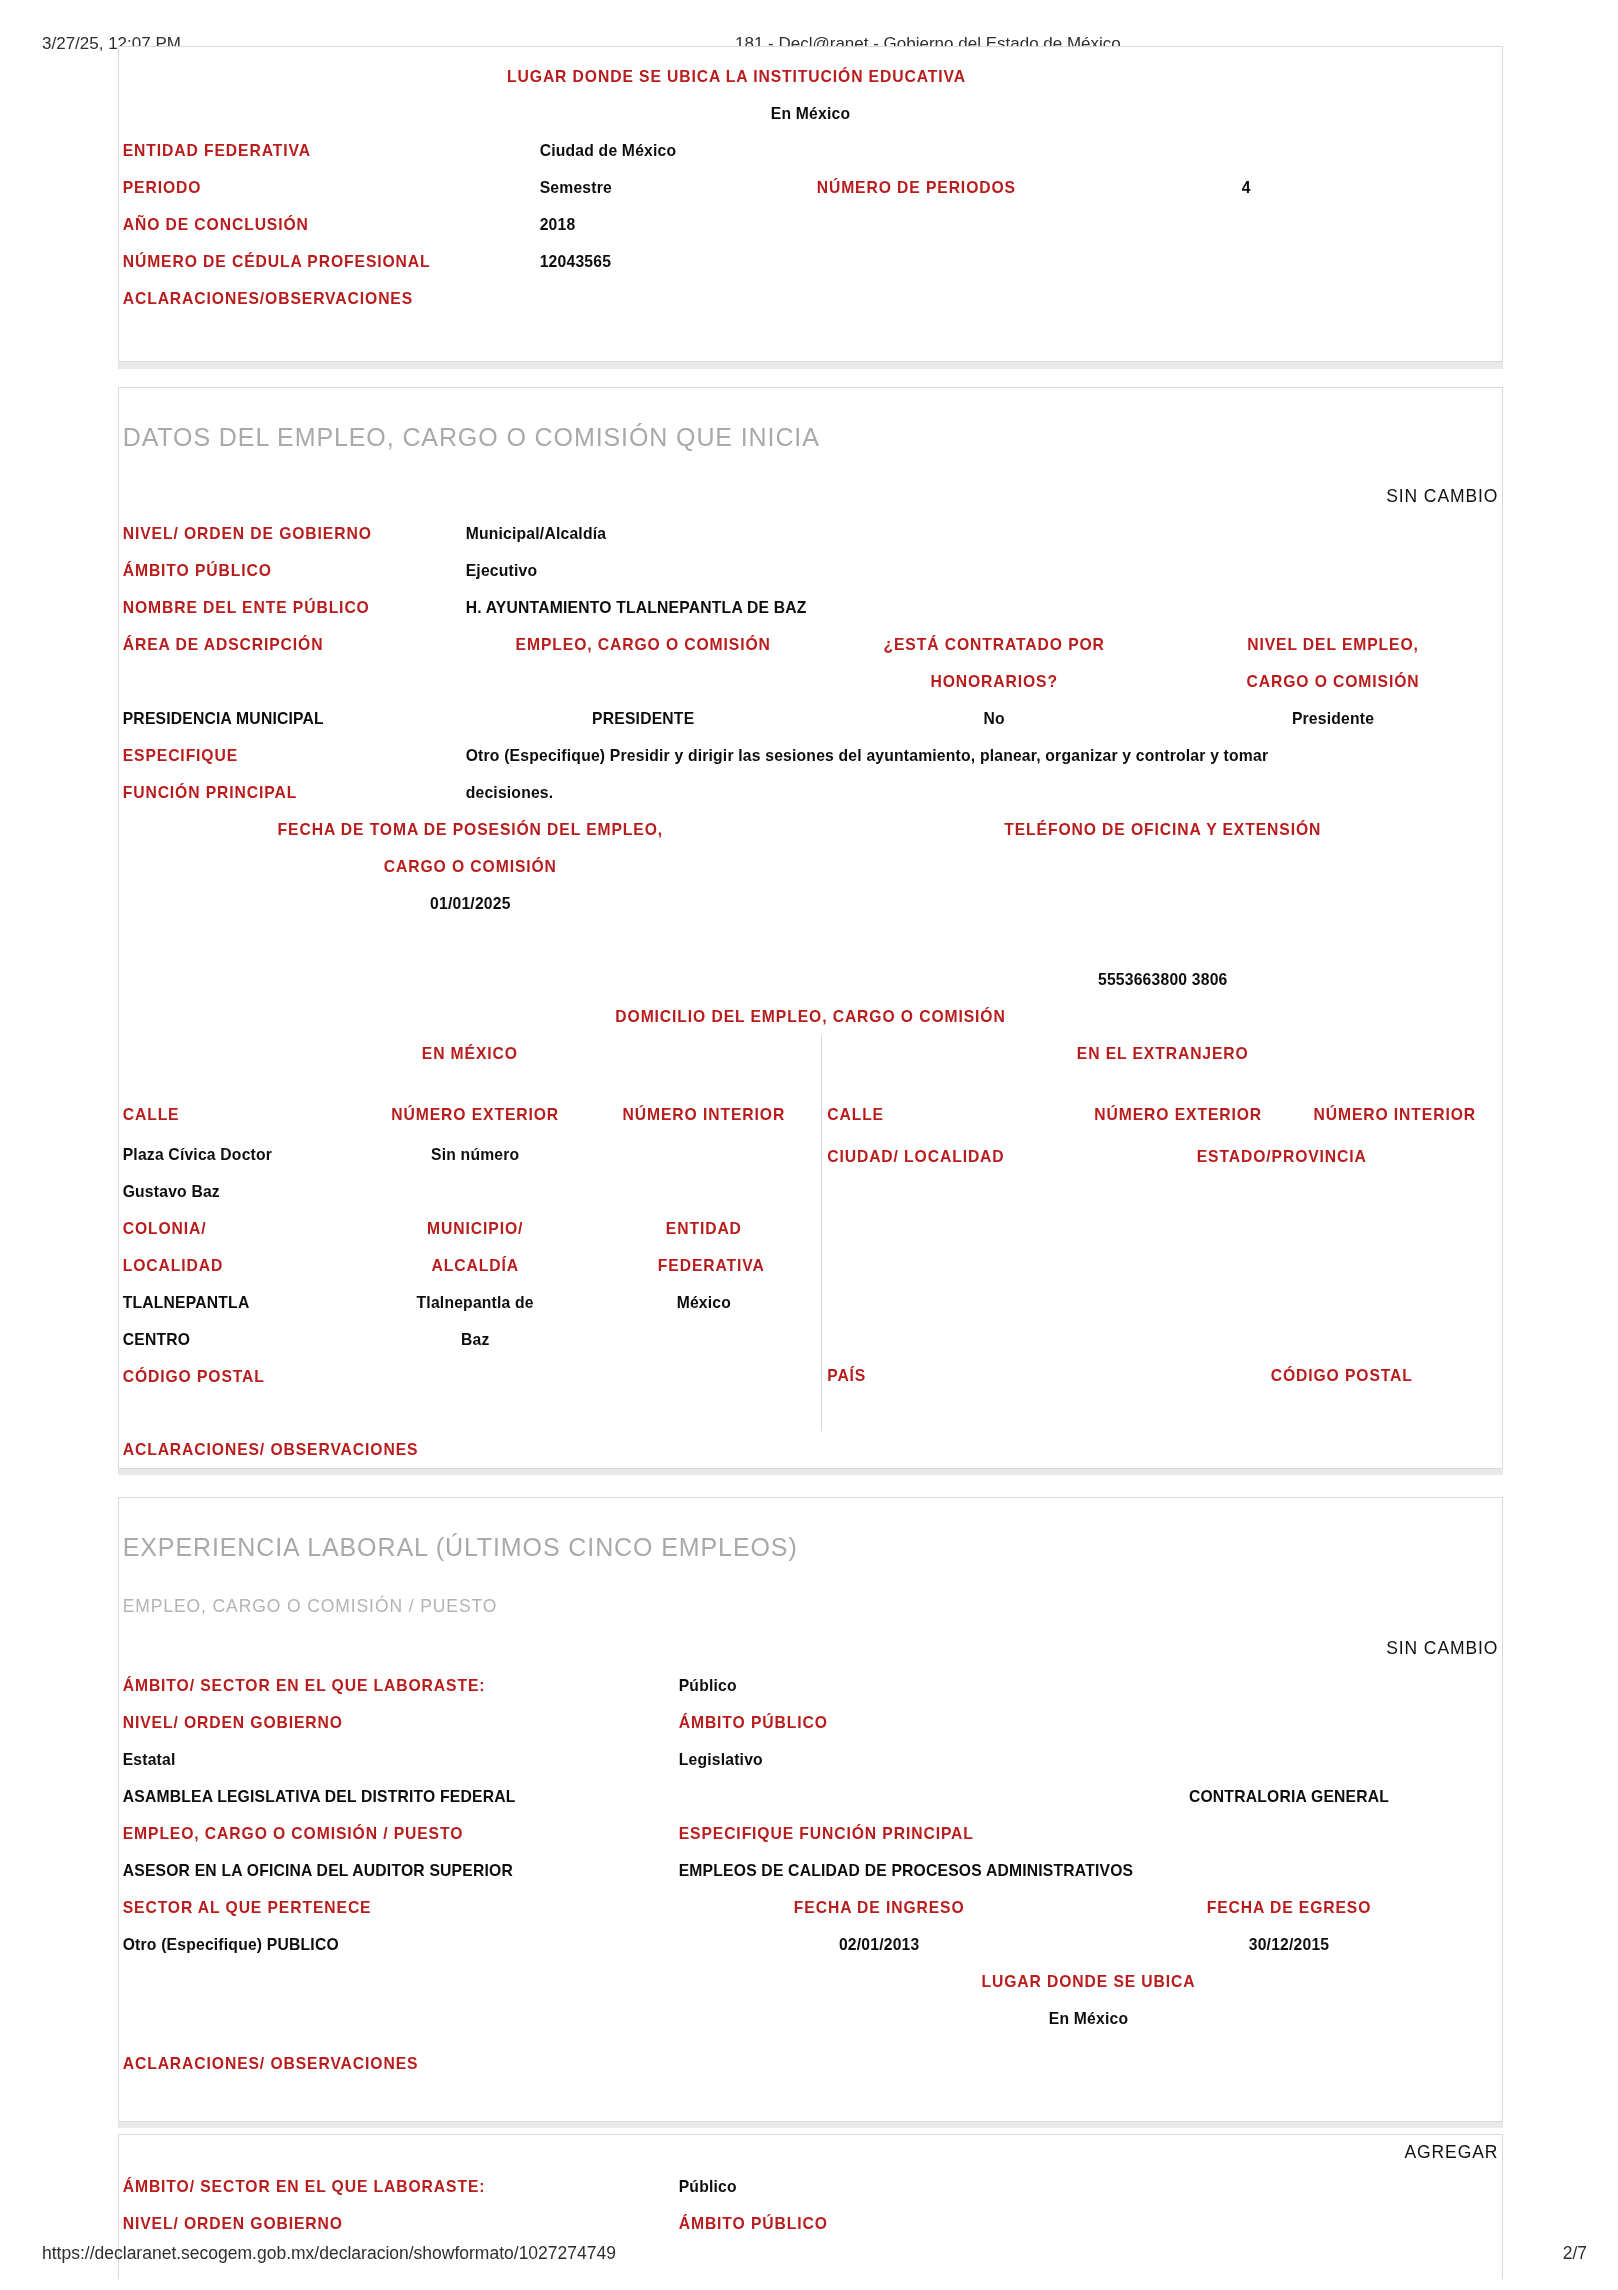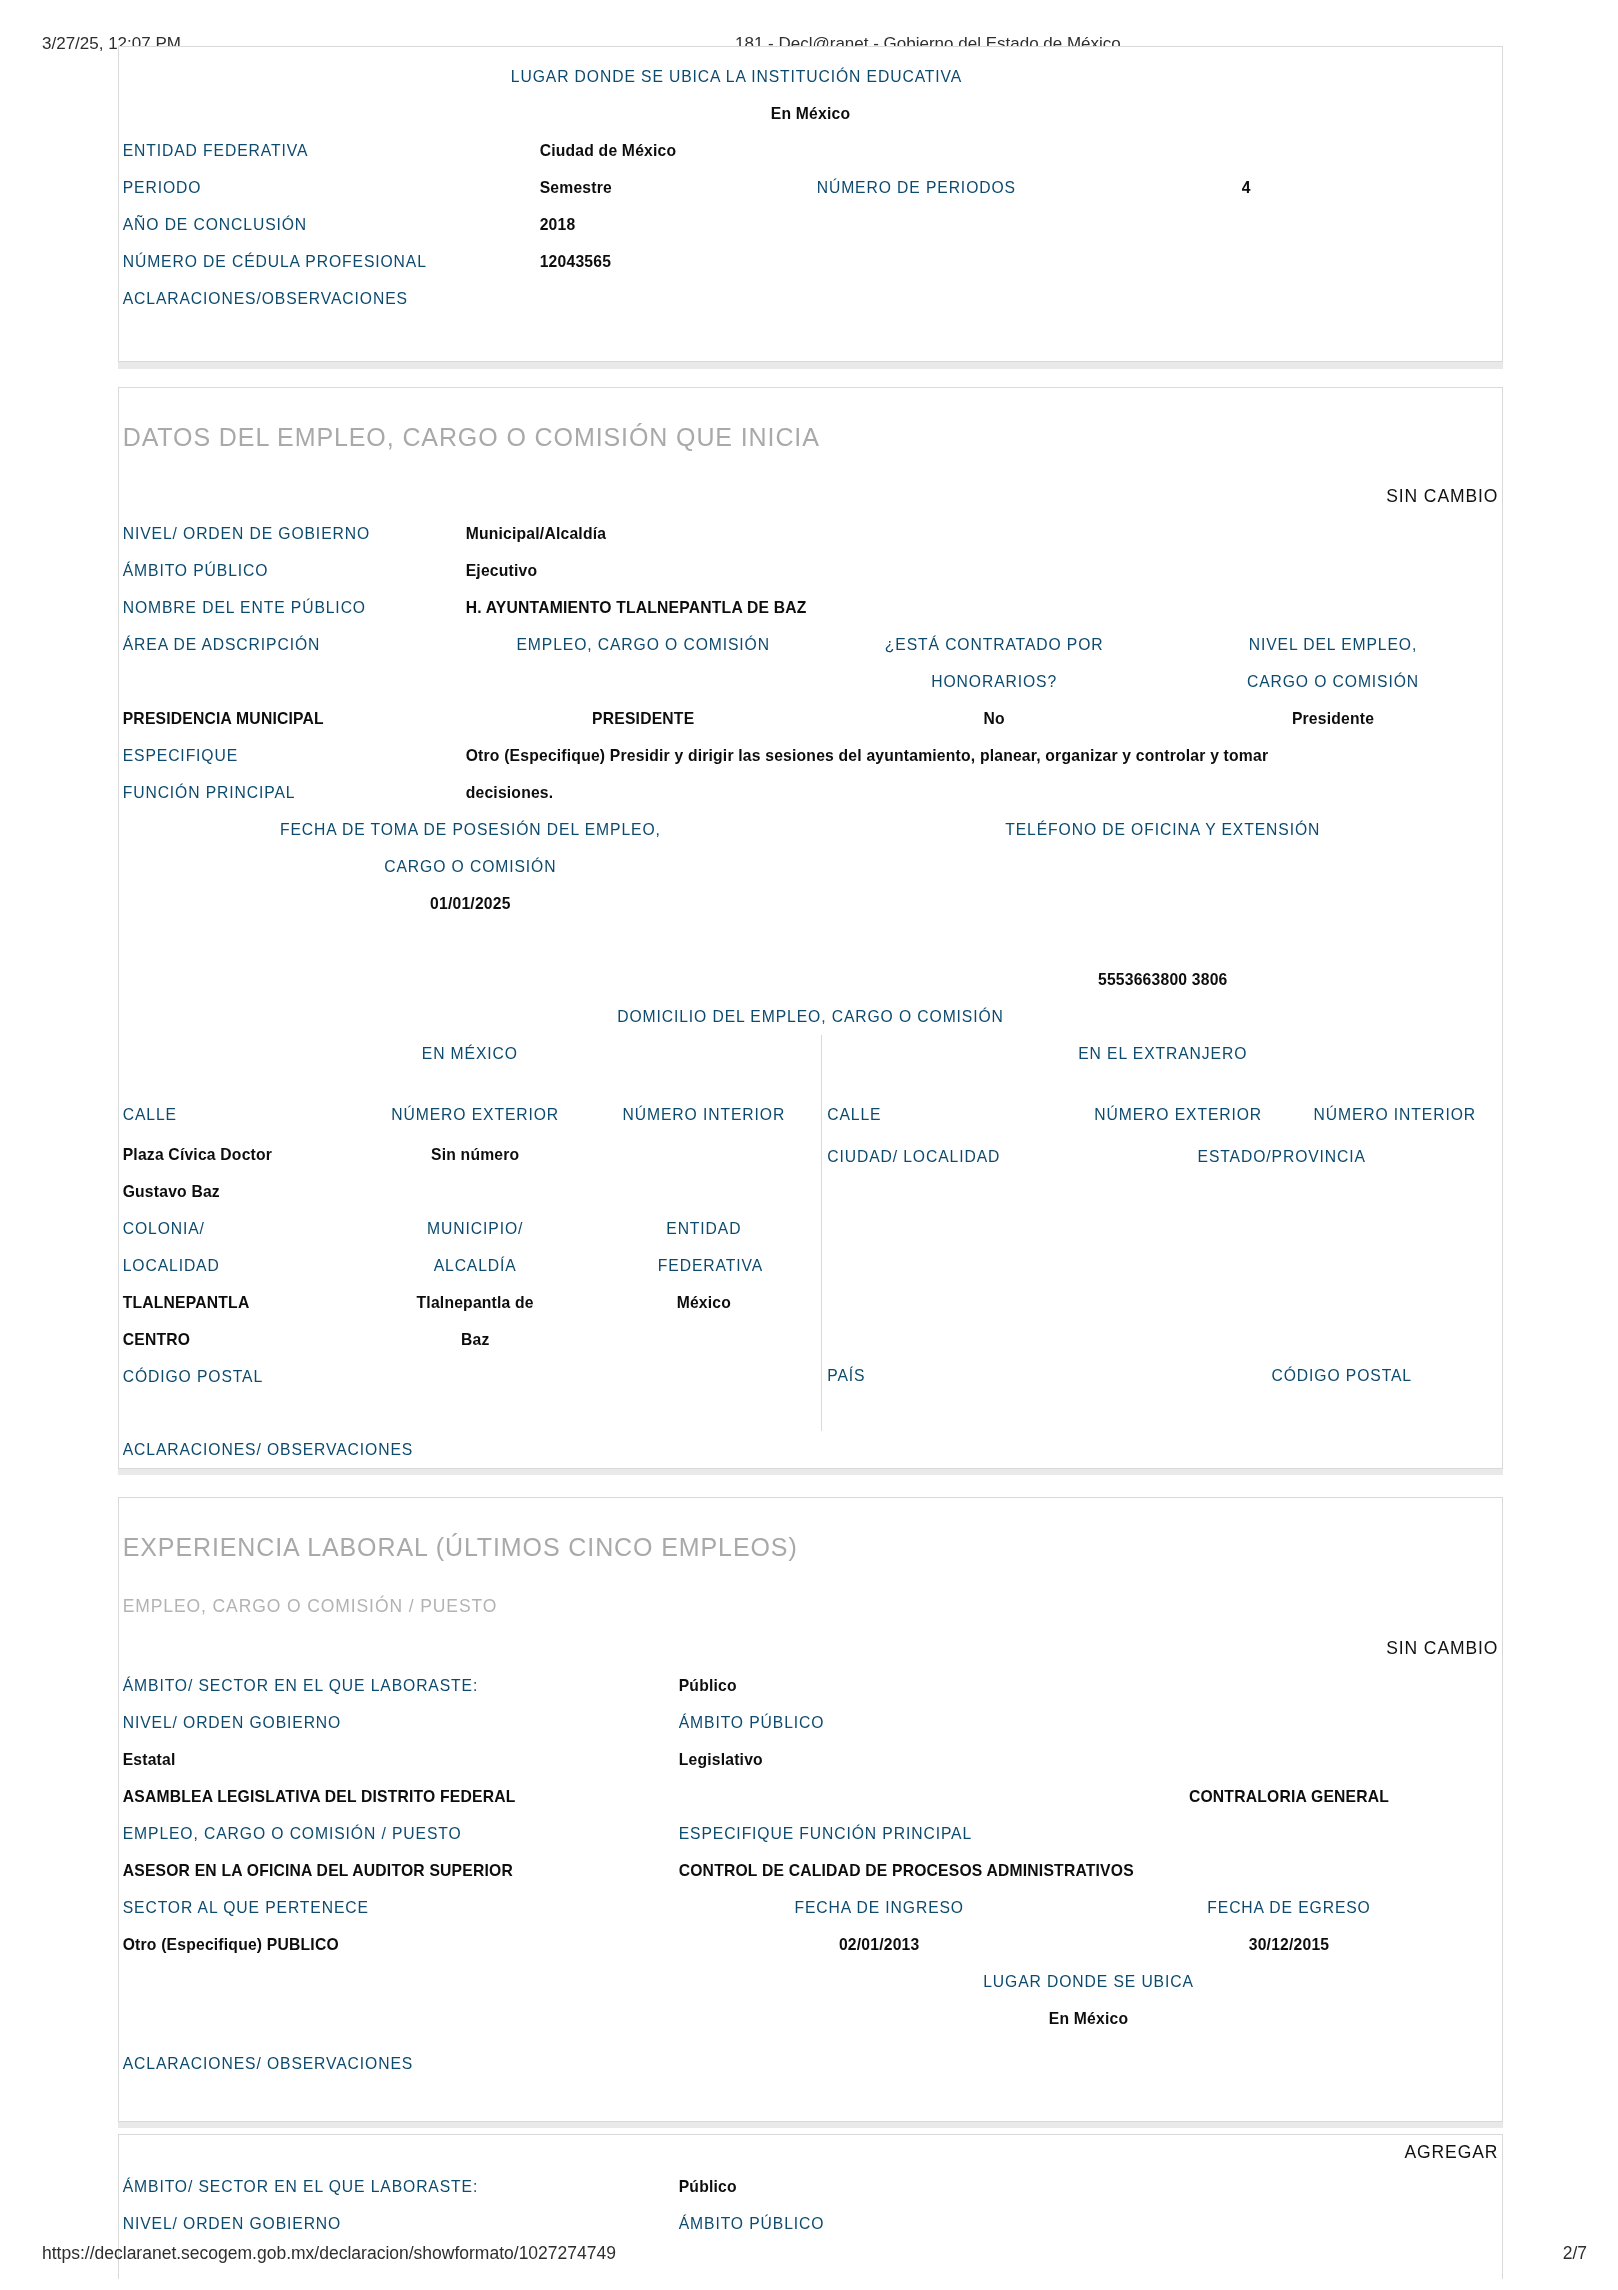--- a/index.html
+++ b/index.html
@@ -20,21 +20,21 @@
 
   
   .content { position:absolute; top:46px; left:118px; width:1385px; }
   .box { border:0.9px solid #d9d9d9; background:#fff; padding:0 3.7px; }
   .sep { height:6.5px; background:#e9e9e9; margin:0 0 18.5px 0; }
   .sep.mid { margin-bottom:22px; }
   .sep.tight { margin-bottom:5.5px; }
 
   .row { display:grid; align-items:start; line-height:37px; min-height:37px; }
   .h45 { min-height:42px; line-height:42px; }
-  .lbl { color:#0c4a6e; letter-spacing:0.9px; font-weight:400; }
+  .lbl { color:#b91c1c; letter-spacing:0.9px; font-weight:700; }
   .val { color:#0d0d0d; font-weight:700; letter-spacing:0.2px; }
   .ctr { text-align:center; }
   .section-title { font-size:25px; font-weight:400; color:#a9a9a9; line-height:39px;
     letter-spacing:0.9px; white-space:nowrap; overflow:hidden; }
   .section-subtitle { font-size:17.5px; color:#b3b3b3; letter-spacing:0.9px; line-height:37px; }
   .action-row { text-align:right; font-size:17.5px; color:#111; letter-spacing:0.9px;
     line-height:37px; margin-top:5.5px; font-weight:500; }
 
   
   .box1 { padding-top:11px; padding-bottom:44px; }
@@ -243,21 +243,21 @@
       <span></span>
       <span class="val ctr">CONTRALORIA GENERAL</span>
     </div>
 
     <div class="row b3-grid">
       <span class="lbl">EMPLEO, CARGO O COMISIÓN / PUESTO</span>
       <span class="lbl span-rest">ESPECIFIQUE FUNCIÓN PRINCIPAL</span>
     </div>
     <div class="row b3-grid">
       <span class="val">ASESOR EN LA OFICINA DEL AUDITOR SUPERIOR</span>
-      <span class="val span-rest">CONTROL DE CALIDAD DE PROCESOS ADMINISTRATIVOS</span>
+      <span class="val span-rest">EMPLEOS DE CALIDAD DE PROCESOS ADMINISTRATIVOS</span>
     </div>
 
     <div class="row b3-grid">
       <span class="lbl">SECTOR AL QUE PERTENECE</span>
       <span class="lbl ctr">FECHA DE INGRESO</span>
       <span class="lbl ctr">FECHA DE EGRESO</span>
     </div>
     <div class="row b3-grid">
       <span class="val">Otro (Especifique) PUBLICO</span>
       <span class="val ctr">02/01/2013</span>

